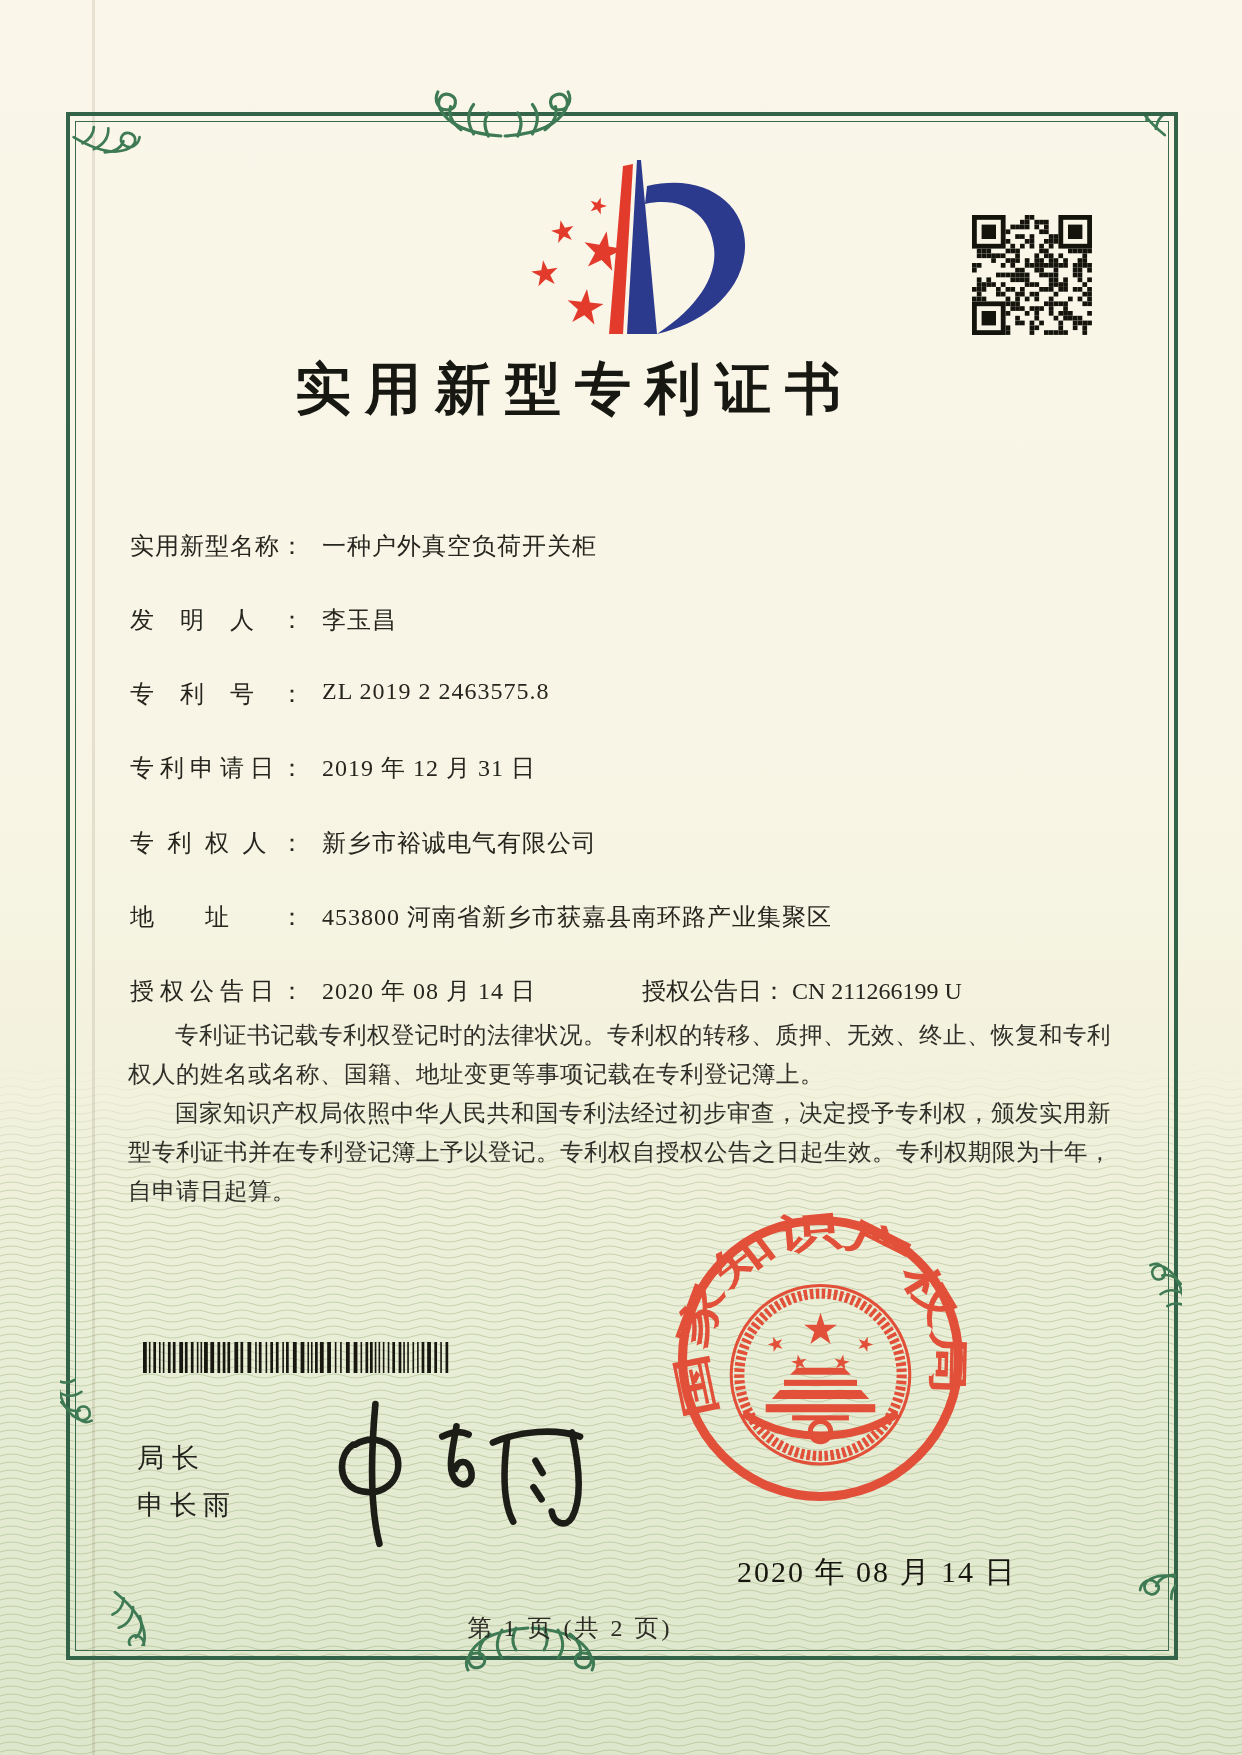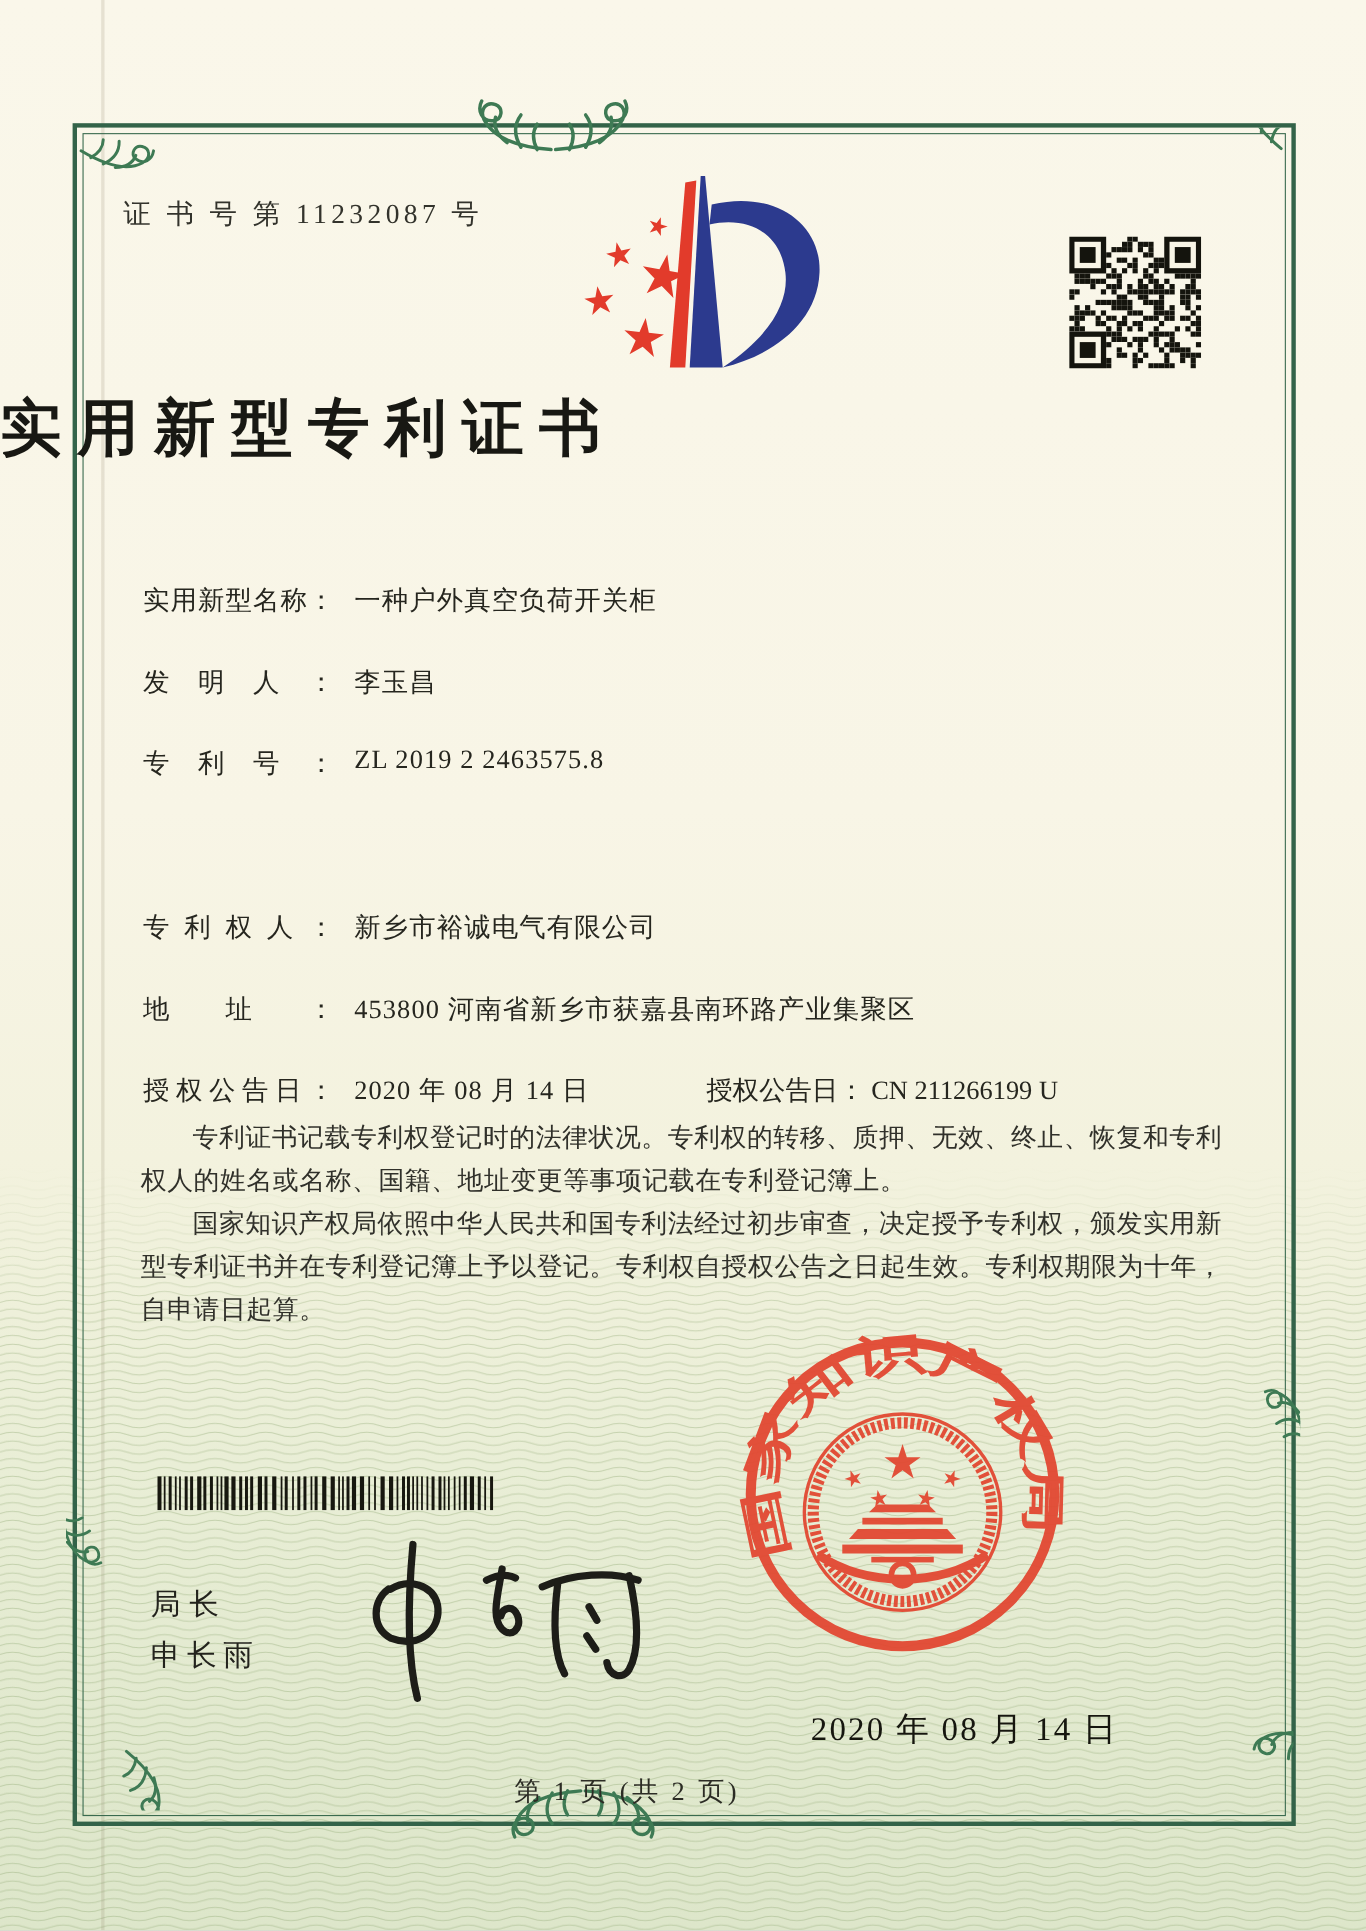--- a/index.html
+++ b/index.html
@@ -14,21 +14,21 @@
     mask-image:linear-gradient(180deg,transparent 0,#000 140px);}
   .scan-streak{position:absolute;left:92px;top:0;width:3px;height:1755px;background:rgba(140,130,100,.18);z-index:1;}
   .frame-outer{position:absolute;left:66px;top:112px;width:1104px;height:1540px;
     border:4px solid #336349;z-index:2;}
   .frame-inner{position:absolute;left:5px;top:5px;right:5px;bottom:5px;border:1px solid #3a6b4f;}
   .ornament{position:absolute;z-index:3;}
   .content{position:absolute;inset:0;z-index:4;}
   .cert-no{position:absolute;left:112px;top:178px;font-size:25px;letter-spacing:4px;color:#33332c;}
   .logo{position:absolute;left:505px;top:156px;width:255px;height:182px;}
   .qr{position:absolute;left:972px;top:215px;width:120px;height:120px;}
-  .title{position:absolute;left:0;top:352px;width:1150px;
+  .title{position:absolute;left:0;top:352px;width:1150px;text-align:center;
     font-size:56px;font-weight:700;letter-spacing:14px;color:#181813;}
   .frow{position:absolute;left:130px;width:1010px;height:34px;font-size:24px;color:#26261f;white-space:nowrap;}
   .flabel{display:inline-block;width:174px;text-align:justify;text-align-last:justify;vertical-align:top;}
   .fvalue{margin-left:12px;letter-spacing:1px;}
   .grant{position:absolute;left:512px;top:0;white-space:nowrap;}
   .paras{position:absolute;left:128px;top:1016px;width:1004px;font-size:23.5px;line-height:39px;color:#30302a;}
   .paras p{margin:0;text-indent:2em;letter-spacing:0.5px;}
   .barcode{position:absolute;left:143px;top:1342px;width:307px;height:31px;}
   .role{position:absolute;left:137px;top:1440px;font-size:27px;letter-spacing:8px;color:#23231d;}
   .dname{position:absolute;left:137px;top:1487px;font-size:27px;letter-spacing:6px;color:#23231d;}
@@ -89,21 +89,20 @@
   </svg>
   <svg class="ornament" style="left:60px;top:1360px" width="60" height="110">
     <use href="#flo" transform="translate(30,8) rotate(90) scale(0.85)"></use>
   </svg>
   <svg class="ornament" style="left:1122px;top:1216px" width="60" height="110">
     <use href="#flo" transform="translate(30,102) rotate(-90) scale(0.85)"></use>
   </svg>
 
   <div class="content">
 
-    <div class="cert-no">证 书 号 第 11232087 号</div>
 
     <svg class="logo" viewBox="0 0 255 182">
       <g fill="#e23b2b">
         <use href="#star" transform="translate(93,50) scale(9) rotate(18)"></use>
         <use href="#star" transform="translate(58,76) scale(12) rotate(-12)"></use>
         <use href="#star" transform="translate(98,96) scale(21) rotate(10)"></use>
         <use href="#star" transform="translate(40,118) scale(14) rotate(-8)"></use>
         <use href="#star" transform="translate(80,152) scale(19) rotate(6)"></use>
         <path d="M118,10 L128,8 L118,178 L104,178 Z"></path>
       </g>
@@ -356,20 +355,24 @@
       <span class="fvalue">一种户外真空负荷开关柜</span>
     </div>
     <div class="frow" style="top:604px">
       <span class="flabel">发明人：</span>
       <span class="fvalue">李玉昌</span>
     </div>
     <div class="frow" style="top:678px">
       <span class="flabel">专利号：</span>
       <span class="fvalue">ZL 2019 2 2463575.8</span>
     </div>
+    <div class="frow" style="top:752px">
+      <span class="flabel">专利申请日：</span>
+      <span class="fvalue">2019 年 12 月 31 日</span>
+    </div>
     <div class="frow" style="top:827px">
       <span class="flabel">专利权人：</span>
       <span class="fvalue">新乡市裕诚电气有限公司</span>
     </div>
     <div class="frow" style="top:901px">
       <span class="flabel">地址：</span>
       <span class="fvalue">453800 河南省新乡市获嘉县南环路产业集聚区</span>
     </div>
     <div class="frow" style="top:975px">
       <span class="flabel">授权公告日：</span>

